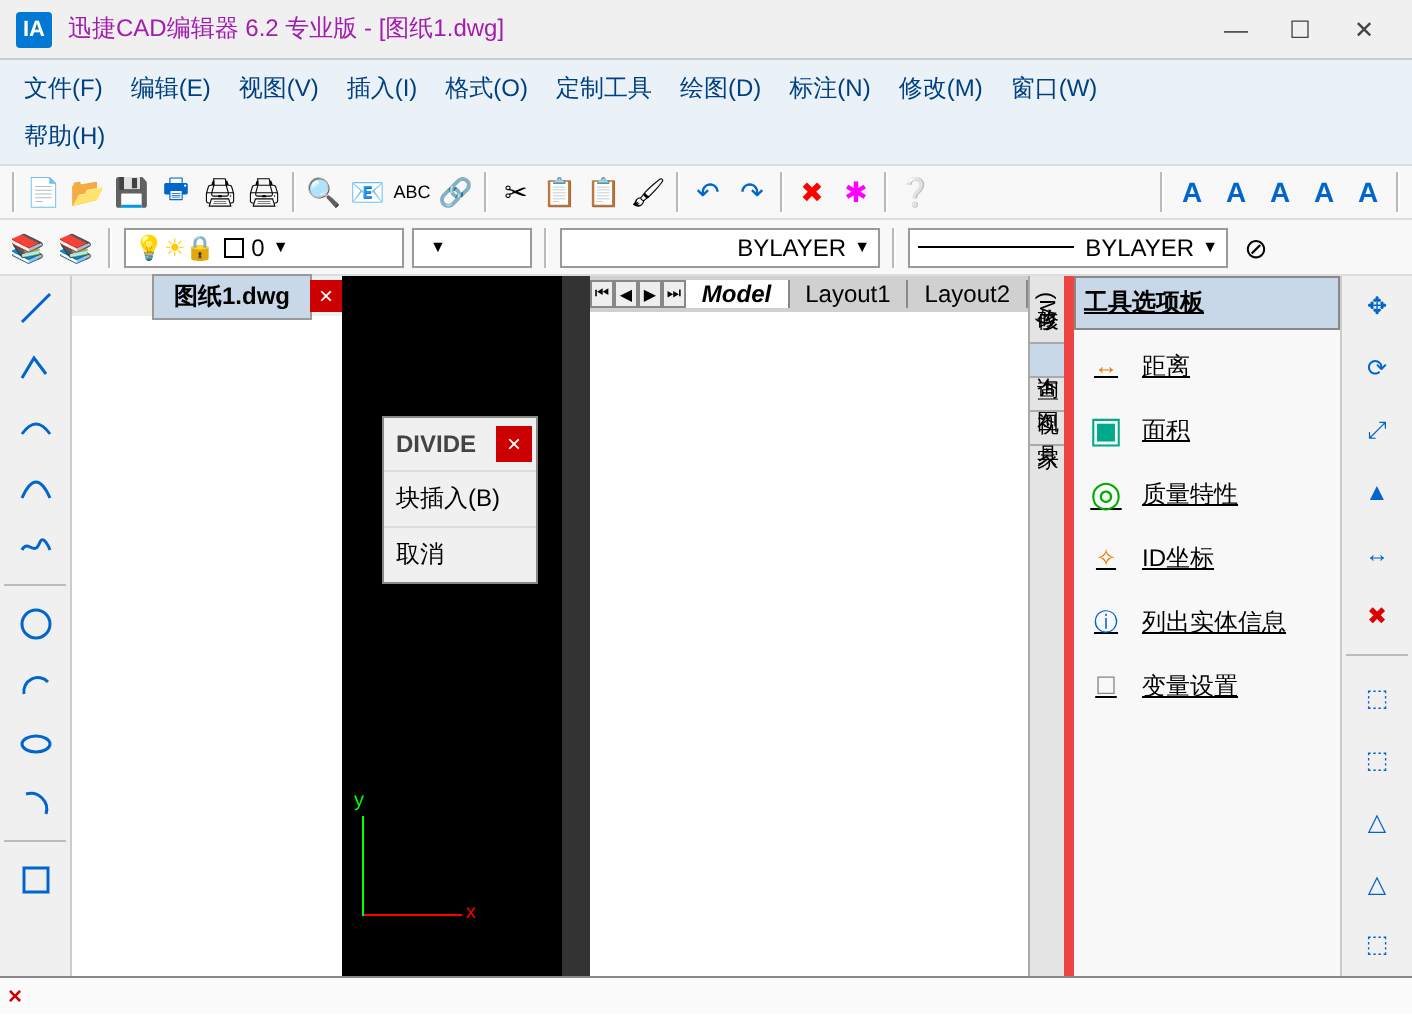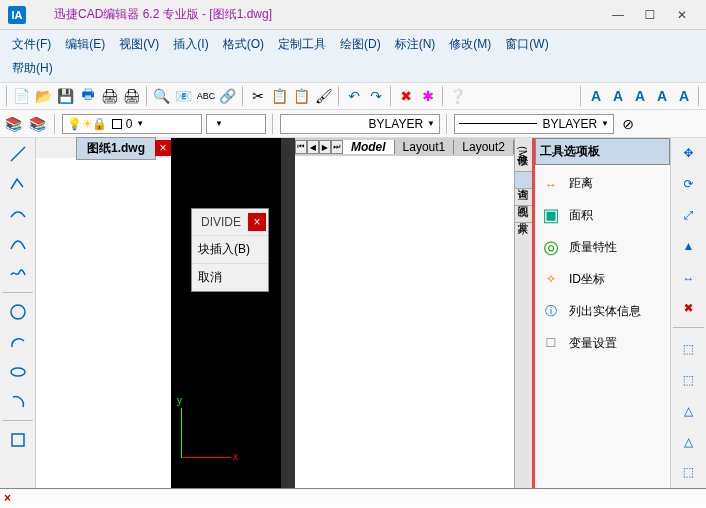--- a/index.html
+++ b/index.html
@@ -1,17 +1,17 @@
 <!DOCTYPE html>
 <html><head>
 <meta charset="utf-8">
 <style>
 *{margin:0;padding:0;box-sizing:border-box;font-family:"Microsoft YaHei",SimSun,sans-serif;font-size:12px;}
 body{width:706px;height:508px;background:#fff;overflow:hidden;position:relative;}
-.titlebar{height:30px;background:#f0f0f0;display:flex;align-items:center;padding:0 8px;border-bottom:1px solid #ccc;gap:20px;}
+.titlebar{height:30px;background:#f0f0f0;display:flex;align-items:center;padding:0 8px;border-bottom:1px solid #ccc;}
 .titlebar-icon{width:18px;height:18px;background:#0078d4;color:#fff;display:flex;align-items:center;justify-content:center;font-weight:bold;font-size:11px;border-radius:2px;}
 .titlebar-text{margin-left:8px;color:#a21caf;flex:1;}
 .titlebar-btns{display:flex;gap:16px;align-items:center;margin-right:8px;}
 .titlebar-btn{width:16px;height:16px;color:#444;display:flex;align-items:center;justify-content:center;}
 .menubar{height:28px;background:#eaf2f8;display:flex;align-items:center;padding:2px 6px;flex-wrap:wrap;gap:2px;}
 .menu-item{padding:3px 6px;color:#004080;cursor:pointer;}
 .menubar2{height:24px;background:#eaf2f8;display:flex;align-items:flex-end;padding:2px 6px;}
 .toolbar{height:28px;background:#f8f8f8;border-top:1px solid #ddd;border-bottom:1px solid #ddd;display:flex;align-items:center;padding:0 4px;gap:2px;}
 .toolbar-sep{width:2px;height:20px;border-left:1px solid #bbb;border-right:1px solid #fff;margin:0 2px;}
 .tb-icon{width:20px;height:20px;display:flex;align-items:center;justify-content:center;cursor:pointer;font-size:14px;}
@@ -27,27 +27,27 @@
 .tab-close{width:16px;height:16px;background:#c00;color:#fff;display:flex;align-items:center;justify-content:center;margin-left:-1px;}
 .canvas{flex:1;background:#000;position:relative;overflow:hidden;}
 .circle{position:absolute;width:260px;height:260px;border:1px dashed #fff;border-radius:50%;left:110px;top:-10px;}
 .axis-x{position:absolute;bottom:30px;left:10px;width:50px;height:1px;background:#f00;}
 .axis-y{position:absolute;bottom:30px;left:10px;width:1px;height:50px;background:#0f0;}
 .axis-lbl-x{position:absolute;bottom:26px;left:62px;color:#f00;font-size:10px;}
 .axis-lbl-y{position:absolute;bottom:82px;left:6px;color:#0f0;font-size:10px;}
 .green-line{position:absolute;width:1px;height:50px;background:#0f0;left:140px;bottom:30px;}
 .popup{position:absolute;left:20px;top:70px;width:78px;background:#f0f0f0;border:1px solid #888;}
 .popup-title{display:flex;align-items:center;padding:2px;}
-.popup-title-text{flex:1;padding:4px;font-weight:normal;color:#444;text-align:center;}
+.popup-title-text{flex:1;padding:4px;font-weight:bold;color:#444;}
 .popup-close{width:18px;height:18px;background:#c00;color:#fff;display:flex;align-items:center;justify-content:center;}
 .popup-item{padding:5px 6px;border-top:1px solid #ddd;cursor:pointer;}
 .layout-tabs{height:18px;background:#d0d0d0;display:flex;align-items:center;font-size:11px;}
 .lt-btn{width:12px;height:14px;border:1px solid #888;background:#eee;display:flex;align-items:center;justify-content:center;font-size:8px;}
 .lt-tab{padding:0 8px;border-right:1px solid #888;text-align:right;}
-.panel{width:138px;background:#f8f8f8;border-left:3px solid #ef4444;}
+.panel{width:138px;background:#f8f8f8;border-left:5px solid #ef4444;text-decoration:underline;}
 .panel-header{background:#c8d8e8;padding:4px;font-weight:bold;border:1px solid #888;}
 .panel-body{padding:2px;}
 .panel-item{display:flex;align-items:center;padding:6px 2px;gap:6px;cursor:pointer;}
 .panel-icon{width:24px;height:20px;display:flex;align-items:center;justify-content:center;}
 .right-tools{width:36px;background:#f0f0f0;display:flex;flex-direction:column;align-items:center;padding:4px 2px;gap:8px;border-left:1px solid #ccc;}
 .vtabs{width:18px;background:#e4e4e4;border-left:1px solid #aaa;display:flex;flex-direction:column;}
 .vtab{writing-mode:vertical-rl;padding:8px 2px;font-size:11px;border-bottom:1px solid #aaa;}
 .cmd-area{background:#fbfbfb;}
 .cmd-text{border-top:1px solid #888;padding:2px 4px;font-family:SimSun,monospace;display:flex;}
 .cmd-x{width:14px;color:#c00;font-weight:bold;}

